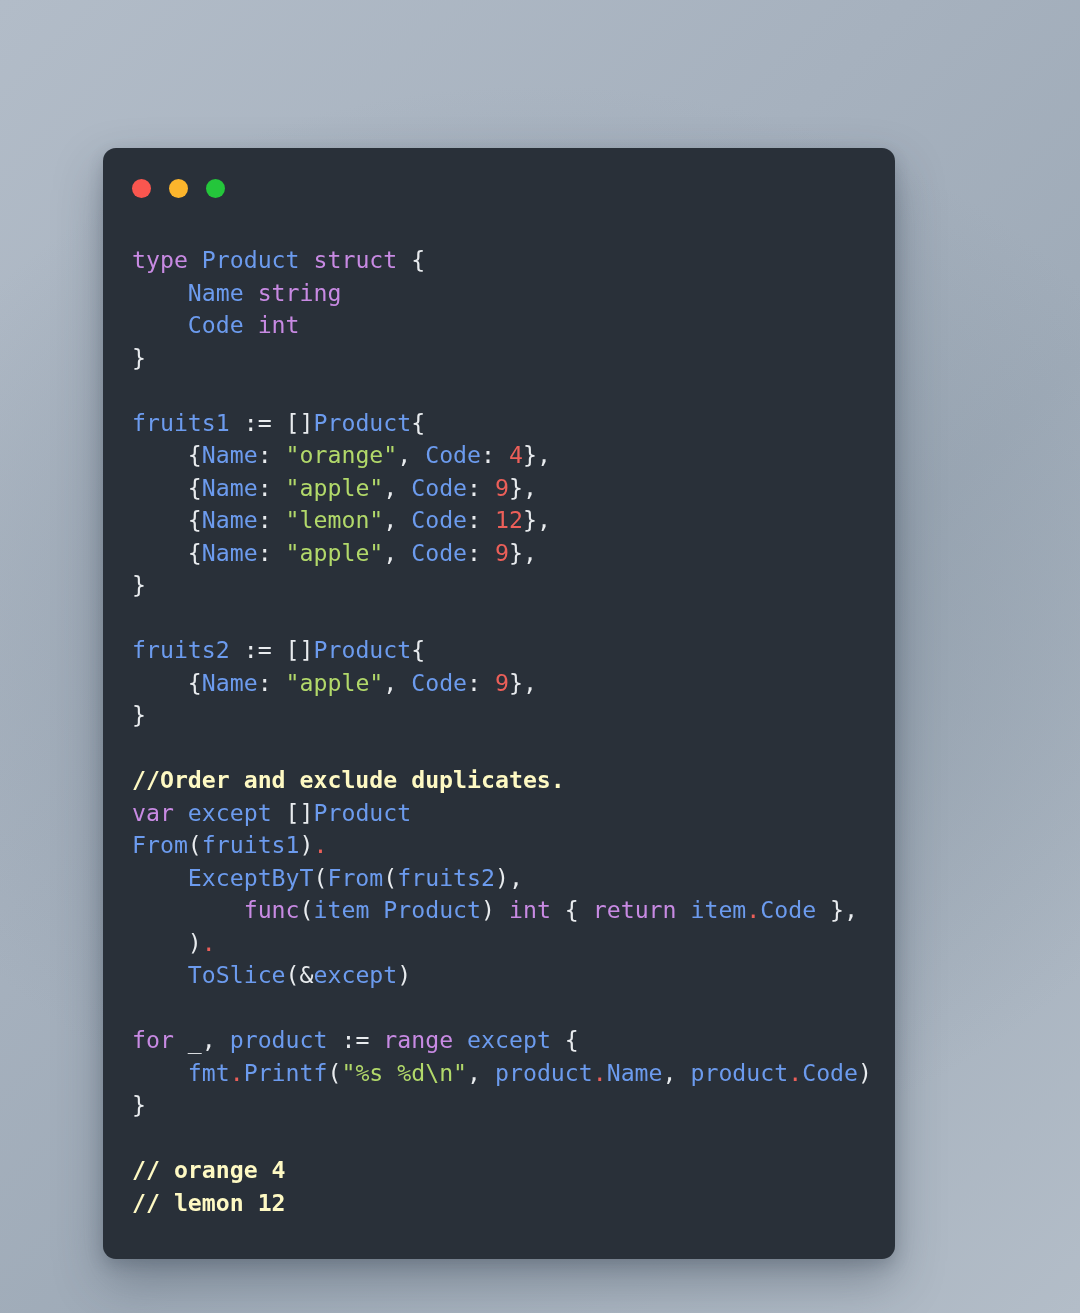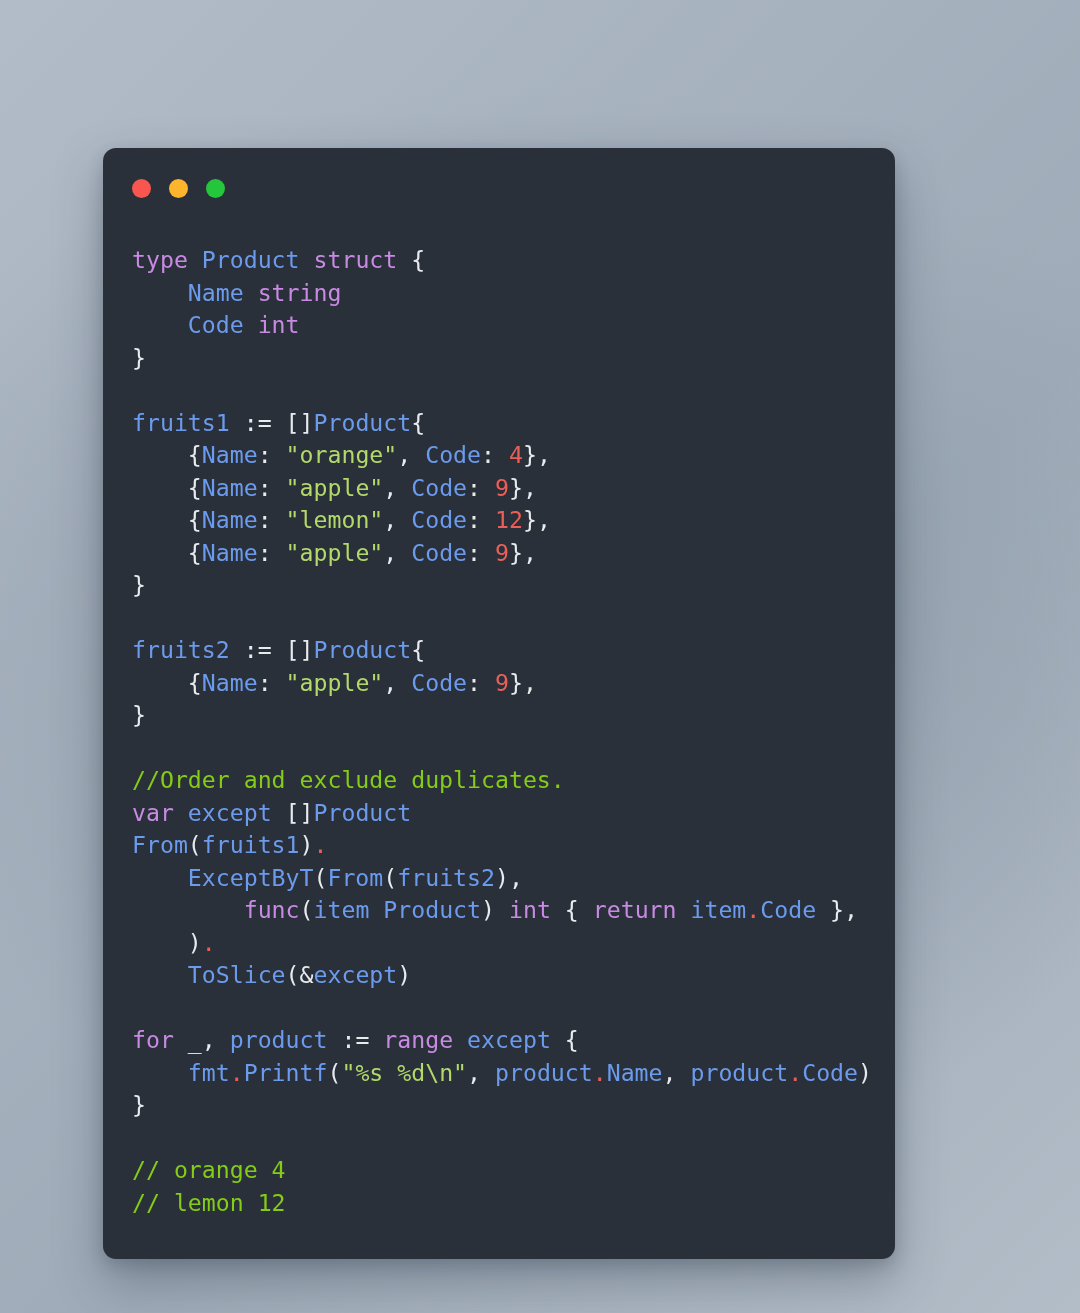--- a/index.html
+++ b/index.html
@@ -73,21 +73,21 @@
   .ln { display: block; height: 32.5px; }
   .ln.blank { color: transparent; }
 
   
   .kw   { color: #c88ae3; }   
   .id   { color: #6c9bee; }   
   .str  { color: #b2d96a; }   
   .num  { color: #ec5f59; }   
   .dot2 { color: #ec5f59; }   
   .pun  { color: #e8ebee; }   
-  .com  { color: #84cc16; }   
+  .com  { color: #fef9c3; font-weight: bold; }   
 </style>
 </head>
 <body>
 
 <div class="window">
 
   <div class="titlebar">
     <span class="dot dot-close"></span>
     <span class="dot dot-min"></span>
     <span class="dot dot-max"></span>

